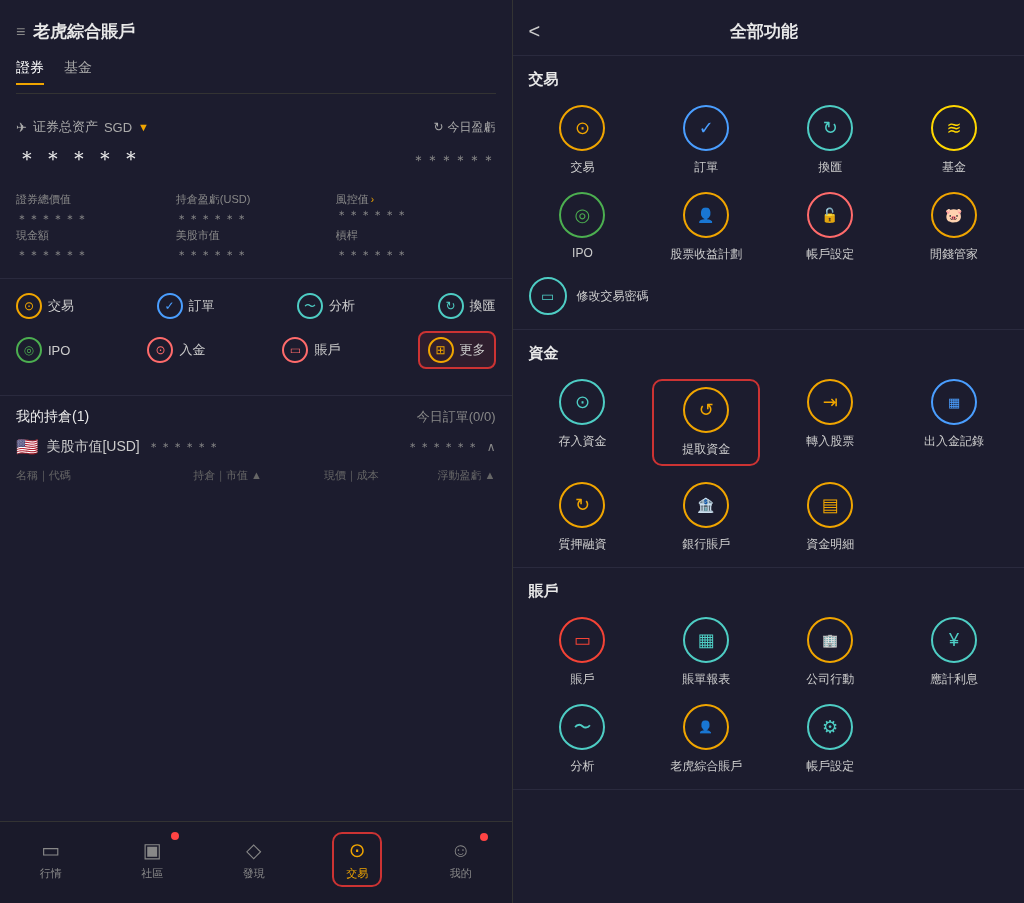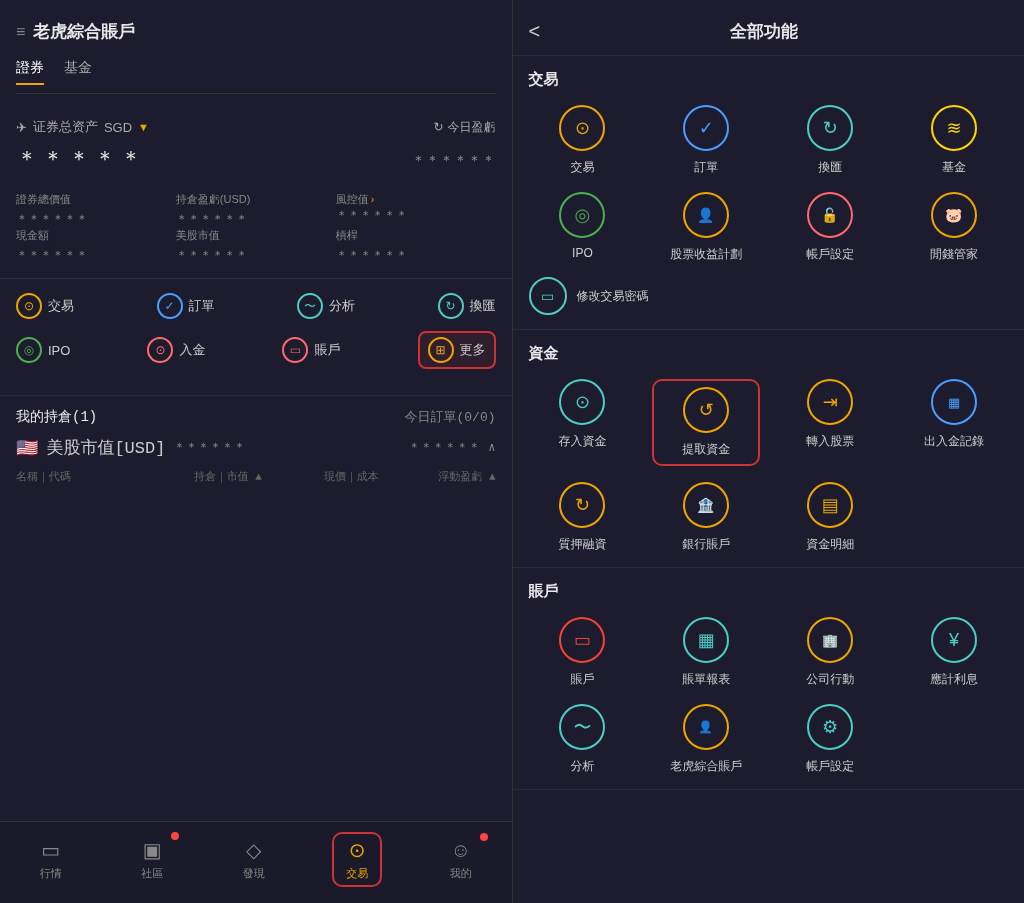--- a/index.html
+++ b/index.html
@@ -191,21 +191,20 @@
       border: 2px solid #cc3333;
       border-radius: 8px;
       padding: 4px 8px;
     }
 
     
     .holdings-section {
       flex: 1;
       padding: 12px 16px;
       overflow: hidden;
-      font-family: Liberation Mono, monospace;
     }
 
     .holdings-header {
       display: flex;
       justify-content: space-between;
       align-items: center;
       margin-bottom: 10px;
     }
 
     .holdings-title {
@@ -228,21 +227,21 @@
       gap: 8px;
       margin-bottom: 6px;
     }
 
     .flag-icon {
       font-size: 18px;
     }
 
     .stock-group-name {
       color: #ccc;
-      font-size: 17px;
+      font-size: 14px;
     }
 
     .stock-group-value {
       color: #888;
       font-size: 12px;
     }
 
     .stock-group-pnl {
       color: #888;
       font-size: 12px;

